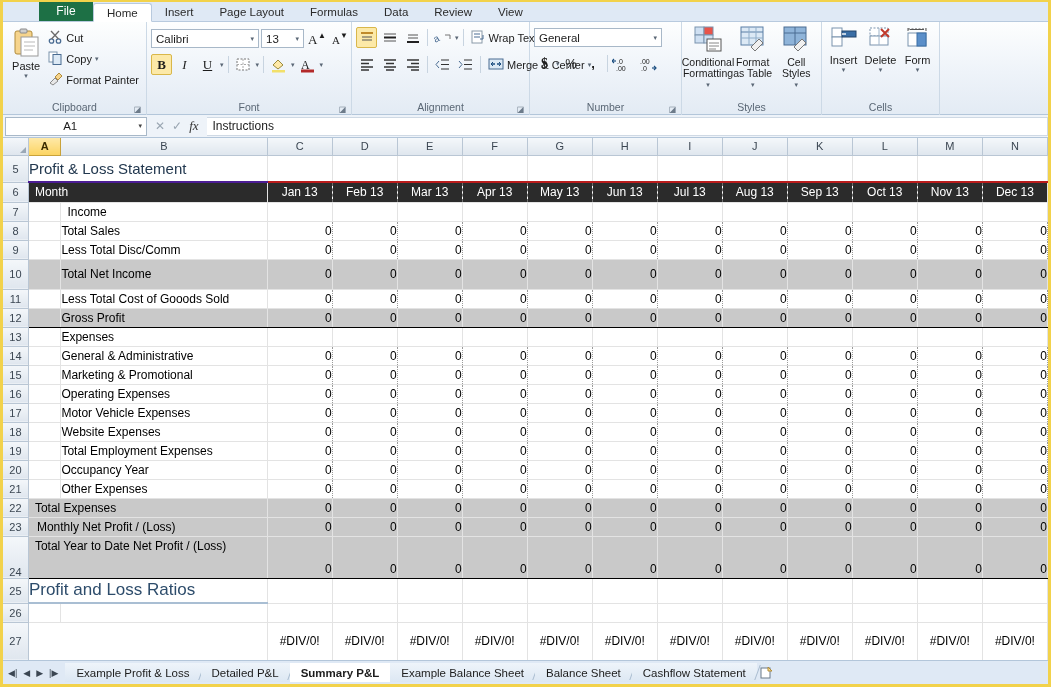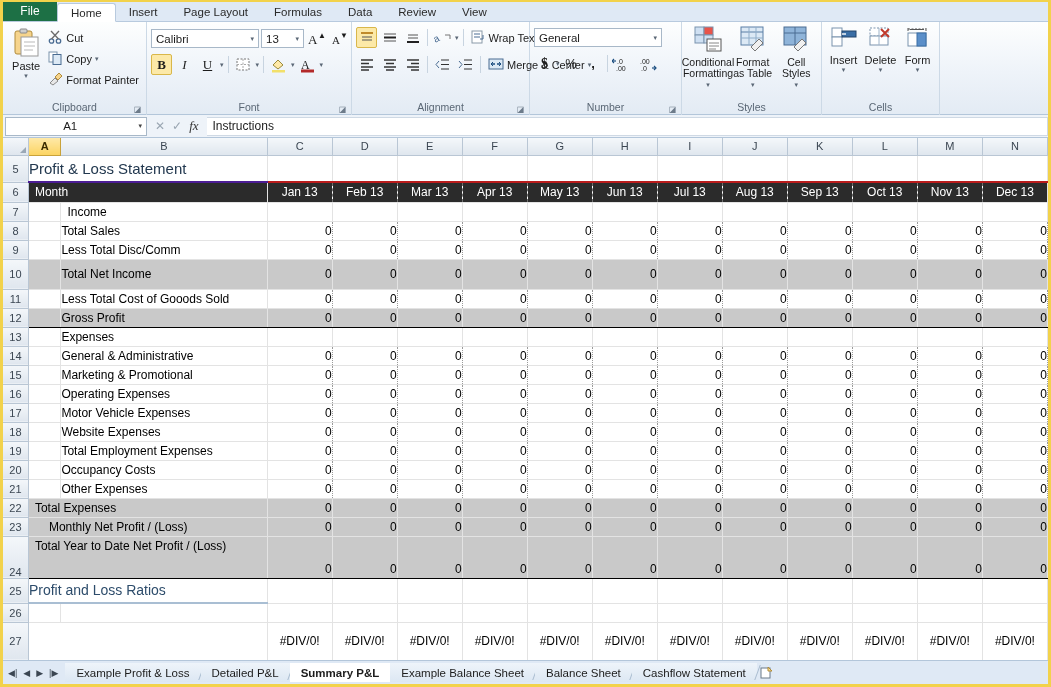--- a/index.html
+++ b/index.html
@@ -8,21 +8,21 @@
     width:1051px; height:687px; overflow:hidden;
     font-family:"Liberation Sans", sans-serif;
     background:#d6e3f0;
     -webkit-font-smoothing:antialiased;
   }
   .app { position:relative; width:1051px; height:687px;
          border:3px solid #f2d24b; border-top-width:2px; background:#fff; overflow:hidden; }
 
   
   .tabstrip { height:20px; background:#dfe9f5; display:flex; align-items:flex-end;
-              border-bottom:1px solid #b8cade; position:relative; }
+              border-bottom:1px solid #b8cade; position:relative;padding-left:36px; }
   .tab-file { width:54px; height:20px; background:#1d7045; color:#fff;
               font-size:12px; display:flex; align-items:center; justify-content:center;
               font-weight:normal; }
   .tab { height:19px; padding:0 13px; font-size:11.5px; color:#2a2a2a;
          display:flex; align-items:center; background:transparent; }
   .tab.active { background:#fff; border:1px solid #b8cade; border-bottom:1px solid #fff;
                 border-radius:3px 3px 0 0; position:relative; top:1px; }
 
   
   .ribbon { height:93px; background:linear-gradient(180deg,#fdfefe 0%,#eef3f9 55%,#e3ebf4 100%);
@@ -116,21 +116,21 @@
   .b { font-weight:bold; }
   .shade { background:#c9c9c9; }
   .darkrow { background:#2b2b2b; color:#fff; font-weight:bold; }
   .darkrow.num { text-align:center; padding-right:0; }
   .dashR { border-right:1px dashed #6f6f6f; }
   .dashR-lt { border-right:1px dotted #9a9a9a; }
   .topline { border-top:1.5px solid #000; }
   .botline { border-bottom:1.5px solid #000; }
   .title5 { font-size:15px; font-weight:bold; color:#22384f; padding-left:6px;
             border-bottom:2px solid #4c1d95; }
-  .title25 { font-size:14px; font-weight:bold; color:#2d4c6b; padding-left:18px;
+  .title25 { font-size:17px; font-weight:bold; color:#2d4c6b; padding-left:18px;
              border-bottom:2px solid #a9bed3; }
   .indent1 { padding-left:12px; }
   .indent2 { padding-left:22px; }
   .twoline { font-size:12px; line-height:15px; white-space:normal; vertical-align:top;
              padding-top:1px; }
   .bluebar { border-top:2px solid #b91c1c;margin-left:38px; }
 
   
   .bottom { position:absolute; left:0; bottom:0; width:1045px; height:24px;
             background:#dfe9f5; border-top:1px solid #b3c6da; display:flex; align-items:center; }
@@ -838,21 +838,21 @@
             <td class="cell num dashR-lt">0</td>
             <td class="cell num dashR-lt">0</td>
             <td class="cell num dashR-lt">0</td>
             <td class="cell num dashR-lt">0</td>
             <td class="cell num dashR-lt">0</td>
             <td class="cell num dashR-lt">0</td>
           </tr>
           <tr style="height: 19px;">
             <td class="rhead">20</td>
             <td class="cell"></td>
-            <td class="cell indent2" style="">Occupancy Costs</td>
+            <td class="cell indent2" style="">Occupancy Year</td>
             <td class="cell num dashR-lt">0</td>
             <td class="cell num dashR-lt">0</td>
             <td class="cell num dashR-lt">0</td>
             <td class="cell num dashR-lt">0</td>
             <td class="cell num dashR-lt">0</td>
             <td class="cell num dashR-lt">0</td>
             <td class="cell num dashR-lt">0</td>
             <td class="cell num dashR-lt">0</td>
             <td class="cell num dashR-lt">0</td>
             <td class="cell num dashR-lt">0</td>
@@ -887,21 +887,21 @@
             <td class="cell num b shade topline">0</td>
             <td class="cell num b shade topline">0</td>
             <td class="cell num b shade topline">0</td>
             <td class="cell num b shade topline">0</td>
             <td class="cell num b shade topline">0</td>
             <td class="cell num b shade topline">0</td>
             <td class="cell num b shade topline">0</td>
           </tr>
           <tr style="height: 19px;">
             <td class="rhead">23</td>
-            <td class="cell b shade" colspan="2" style="padding-left:20px;">Monthly Net Profit / (Loss)</td>
+            <td class="cell b shade" colspan="2" style="padding-left:8px;">Monthly Net Profit / (Loss)</td>
             <td class="cell num b shade">0</td>
             <td class="cell num b shade">0</td>
             <td class="cell num b shade">0</td>
             <td class="cell num b shade">0</td>
             <td class="cell num b shade">0</td>
             <td class="cell num b shade">0</td>
             <td class="cell num b shade">0</td>
             <td class="cell num b shade">0</td>
             <td class="cell num b shade">0</td>
             <td class="cell num b shade">0</td>

